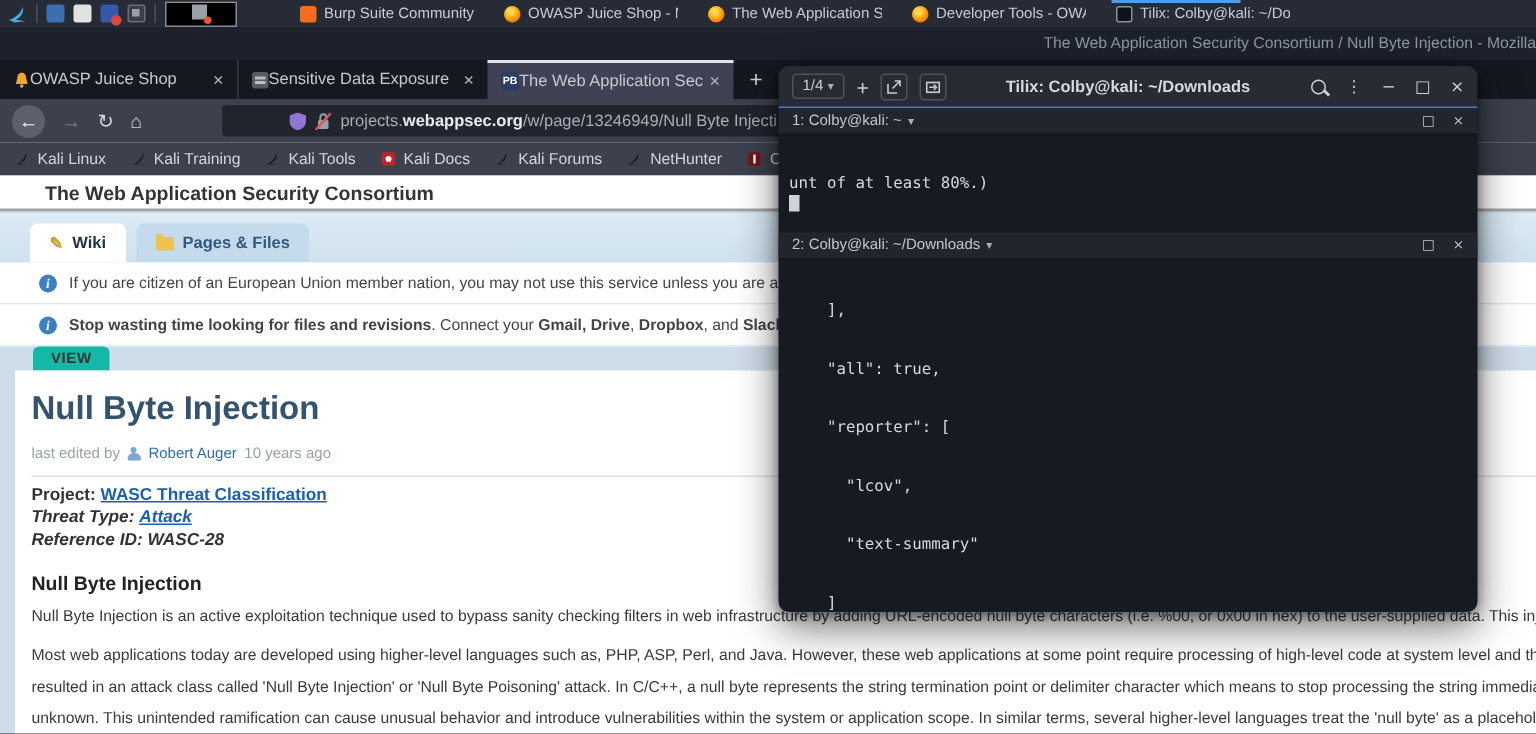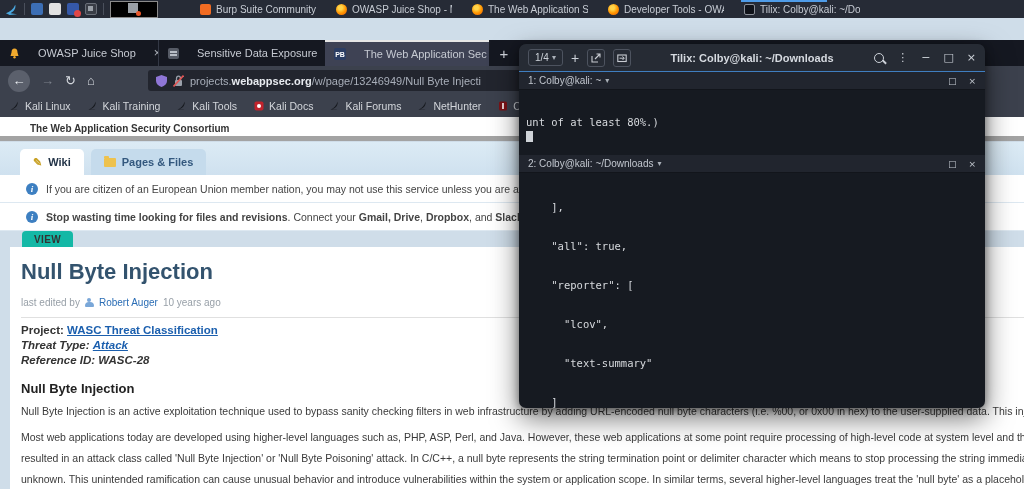--- a/index.html
+++ b/index.html
@@ -31,21 +31,21 @@
     background:radial-gradient(circle at 40% 35%,#ffd54a 0 20%,#ff9500 55%,#e8590c 100%);}
   .burp-ico{width:11px;height:11px;border-radius:2px;background:#f26c22;flex:none;}
   .tilix-ico{width:11px;height:11px;border-radius:2px;background:#10131a;border:1px solid #8a8f98;box-sizing:border-box;flex:none;}
 
   
   .ff-titlebar{position:absolute;top:18px;left:0;width:100%;height:22px;background:#1d212c;
     color:#8e96a3;font-size:10.5px;line-height:22px;text-align:right;white-space:nowrap;overflow:hidden;}
 
   
   .tabbar{position:absolute;top:40px;left:0;width:100%;height:26px;background:#151821;display:flex;align-items:stretch;}
-  .tab{display:flex;align-items:center;gap:18px;padding:0 9px;font-size:11px;color:#c6cad2;
+  .tab{display:flex;align-items:center;gap:0;padding:0 9px;font-size:11px;color:#c6cad2;
     position:relative;box-sizing:border-box;white-space:nowrap;overflow:hidden;text-align:center;}
   .tab1{width:158px;}
   .tab2{width:167px;border-left:1px solid #333845;}
   .tab.active{background:#3e4254;border-top:2px solid #e5e5e5;width:164px;}
   .tab .close{margin-left:auto;color:#aeb3bb;font-size:12px;line-height:1;}
   .newtab{width:30px;display:flex;align-items:center;justify-content:center;color:#cfd3da;font-size:15px;}
   .bell-ico{width:11px;height:11px;flex:none;}
   .page-ico{width:11px;height:11px;border-radius:2px;background:#565b66;flex:none;position:relative;}
   .page-ico::after{content:"";position:absolute;left:2px;top:3px;width:7px;height:2px;background:#b9bec6;box-shadow:0 3px 0 #b9bec6;}
   .pb-ico{width:12px;height:12px;border-radius:2px;background:#2b3d63;color:#fff;font-size:7px;font-weight:bold;
@@ -53,34 +53,34 @@
 
   
   .navbar{position:absolute;top:66px;left:0;width:100%;height:29px;background:#3c414d;
     display:flex;align-items:center;padding:0 8px;box-sizing:border-box;gap:11px;}
   .backbtn{width:22px;height:22px;border-radius:50%;background:#5b606c;color:#eef1f5;
     display:flex;align-items:center;justify-content:center;font-size:13px;flex:none;}
   .navglyph{color:#d3d7dd;font-size:13px;}
   .navglyph.dim{color:#7c828c;}
   .urlbar{position:absolute;left:148px;top:4px;width:378px;height:21px;background:#22252e;border-radius:3px;
     display:flex;align-items:center;padding:0 8px;gap:6px;box-sizing:border-box;white-space:nowrap;
-    overflow:hidden;font-size:11px;color:#a8aeb9;}
+    overflow:hidden;font-size:11px;color:#a8aeb9;justify-content:flex-end;}
   .urlbar b{color:#e8ebf0;font-weight:bold;}
 
   
   .bookmarks{position:absolute;top:95px;left:0;width:100%;height:22px;background:#3c414d;
     display:flex;align-items:center;padding:0 10px;gap:17px;font-size:10.5px;color:#d3d6db;
     box-sizing:border-box;white-space:nowrap;overflow:hidden;}
   .bm{display:flex;align-items:center;gap:5px;}
   .bm svg{flex:none;}
 
   
   .pagewrap{position:absolute;top:117px;left:0;width:100%;height:372px;background:#cfdde9;overflow:hidden;}
-  .site-header{position:absolute;top:0;left:0;width:100%;height:24px;background:#fff;border-bottom:5px solid #a3a3a3;
-    font-size:10px;font-weight:bold;color:#333;line-height:24px;padding-left:30px;box-sizing:border-box;}
+  .site-header{position:absolute;top:0;left:0;width:100%;height:24px;background:#fff;border-bottom:2px solid #a3a3a3;
+    font-size:13px;font-weight:bold;color:#333;line-height:24px;padding-left:30px;box-sizing:border-box;}
   .tabstrip{position:absolute;top:25px;left:0;width:100%;height:33px;background:linear-gradient(#dcebf5,#cfe1ef);
     display:flex;align-items:flex-end;padding-left:20px;gap:7px;box-sizing:border-box;}
   .wtab{height:26px;display:flex;align-items:center;gap:6px;padding:0 13px;border-radius:5px 5px 0 0;
     font-size:11px;font-weight:bold;}
   .wtab.wiki{background:#fff;color:#223347;}
   .wtab.pages{background:#c5dbec;color:#33587e;}
   .pencil{color:#c9a227;font-size:11px;}
   .folder-ico{width:12px;height:9px;background:#eec24e;border-radius:1px;position:relative;flex:none;}
   .folder-ico::before{content:"";position:absolute;top:-2px;left:0;width:5px;height:2px;background:#eec24e;border-radius:1px 1px 0 0;}
   .notices{position:absolute;top:58px;left:0;width:100%;height:56px;background:#eef5fa;}
@@ -170,20 +170,23 @@
         <span class="ff-ico"></span>
         <span class="lbl">Developer Tools - OWA...</span>
       </div>
       <div class="taskbtn active">
         <span class="tilix-ico"></span>
         <span class="lbl">Tilix: Colby@kali: ~/Do...</span>
       </div>
     </div>
   </div>
 
+  <div class="ff-titlebar">
+    <span>The Web Application Security Consortium / Null Byte Injection - Mozilla</span>
+  </div>
 
   <div class="tabbar">
     <div class="tab tab1">
       <svg class="bell-ico" viewBox="0 0 11 11">
         <path d="M5.5 0.5 C7.5 0.5 8.5 2 8.5 4.5 L9.5 8 H1.5 L2.5 4.5 C2.5 2 3.5 0.5 5.5 0.5 Z" fill="#f0a92d"></path>
         <circle cx="5.5" cy="9.3" r="1.2" fill="#f0a92d"></circle>
       </svg>
       <span>OWASP Juice Shop</span>
       <span class="close">×</span>
     </div>

